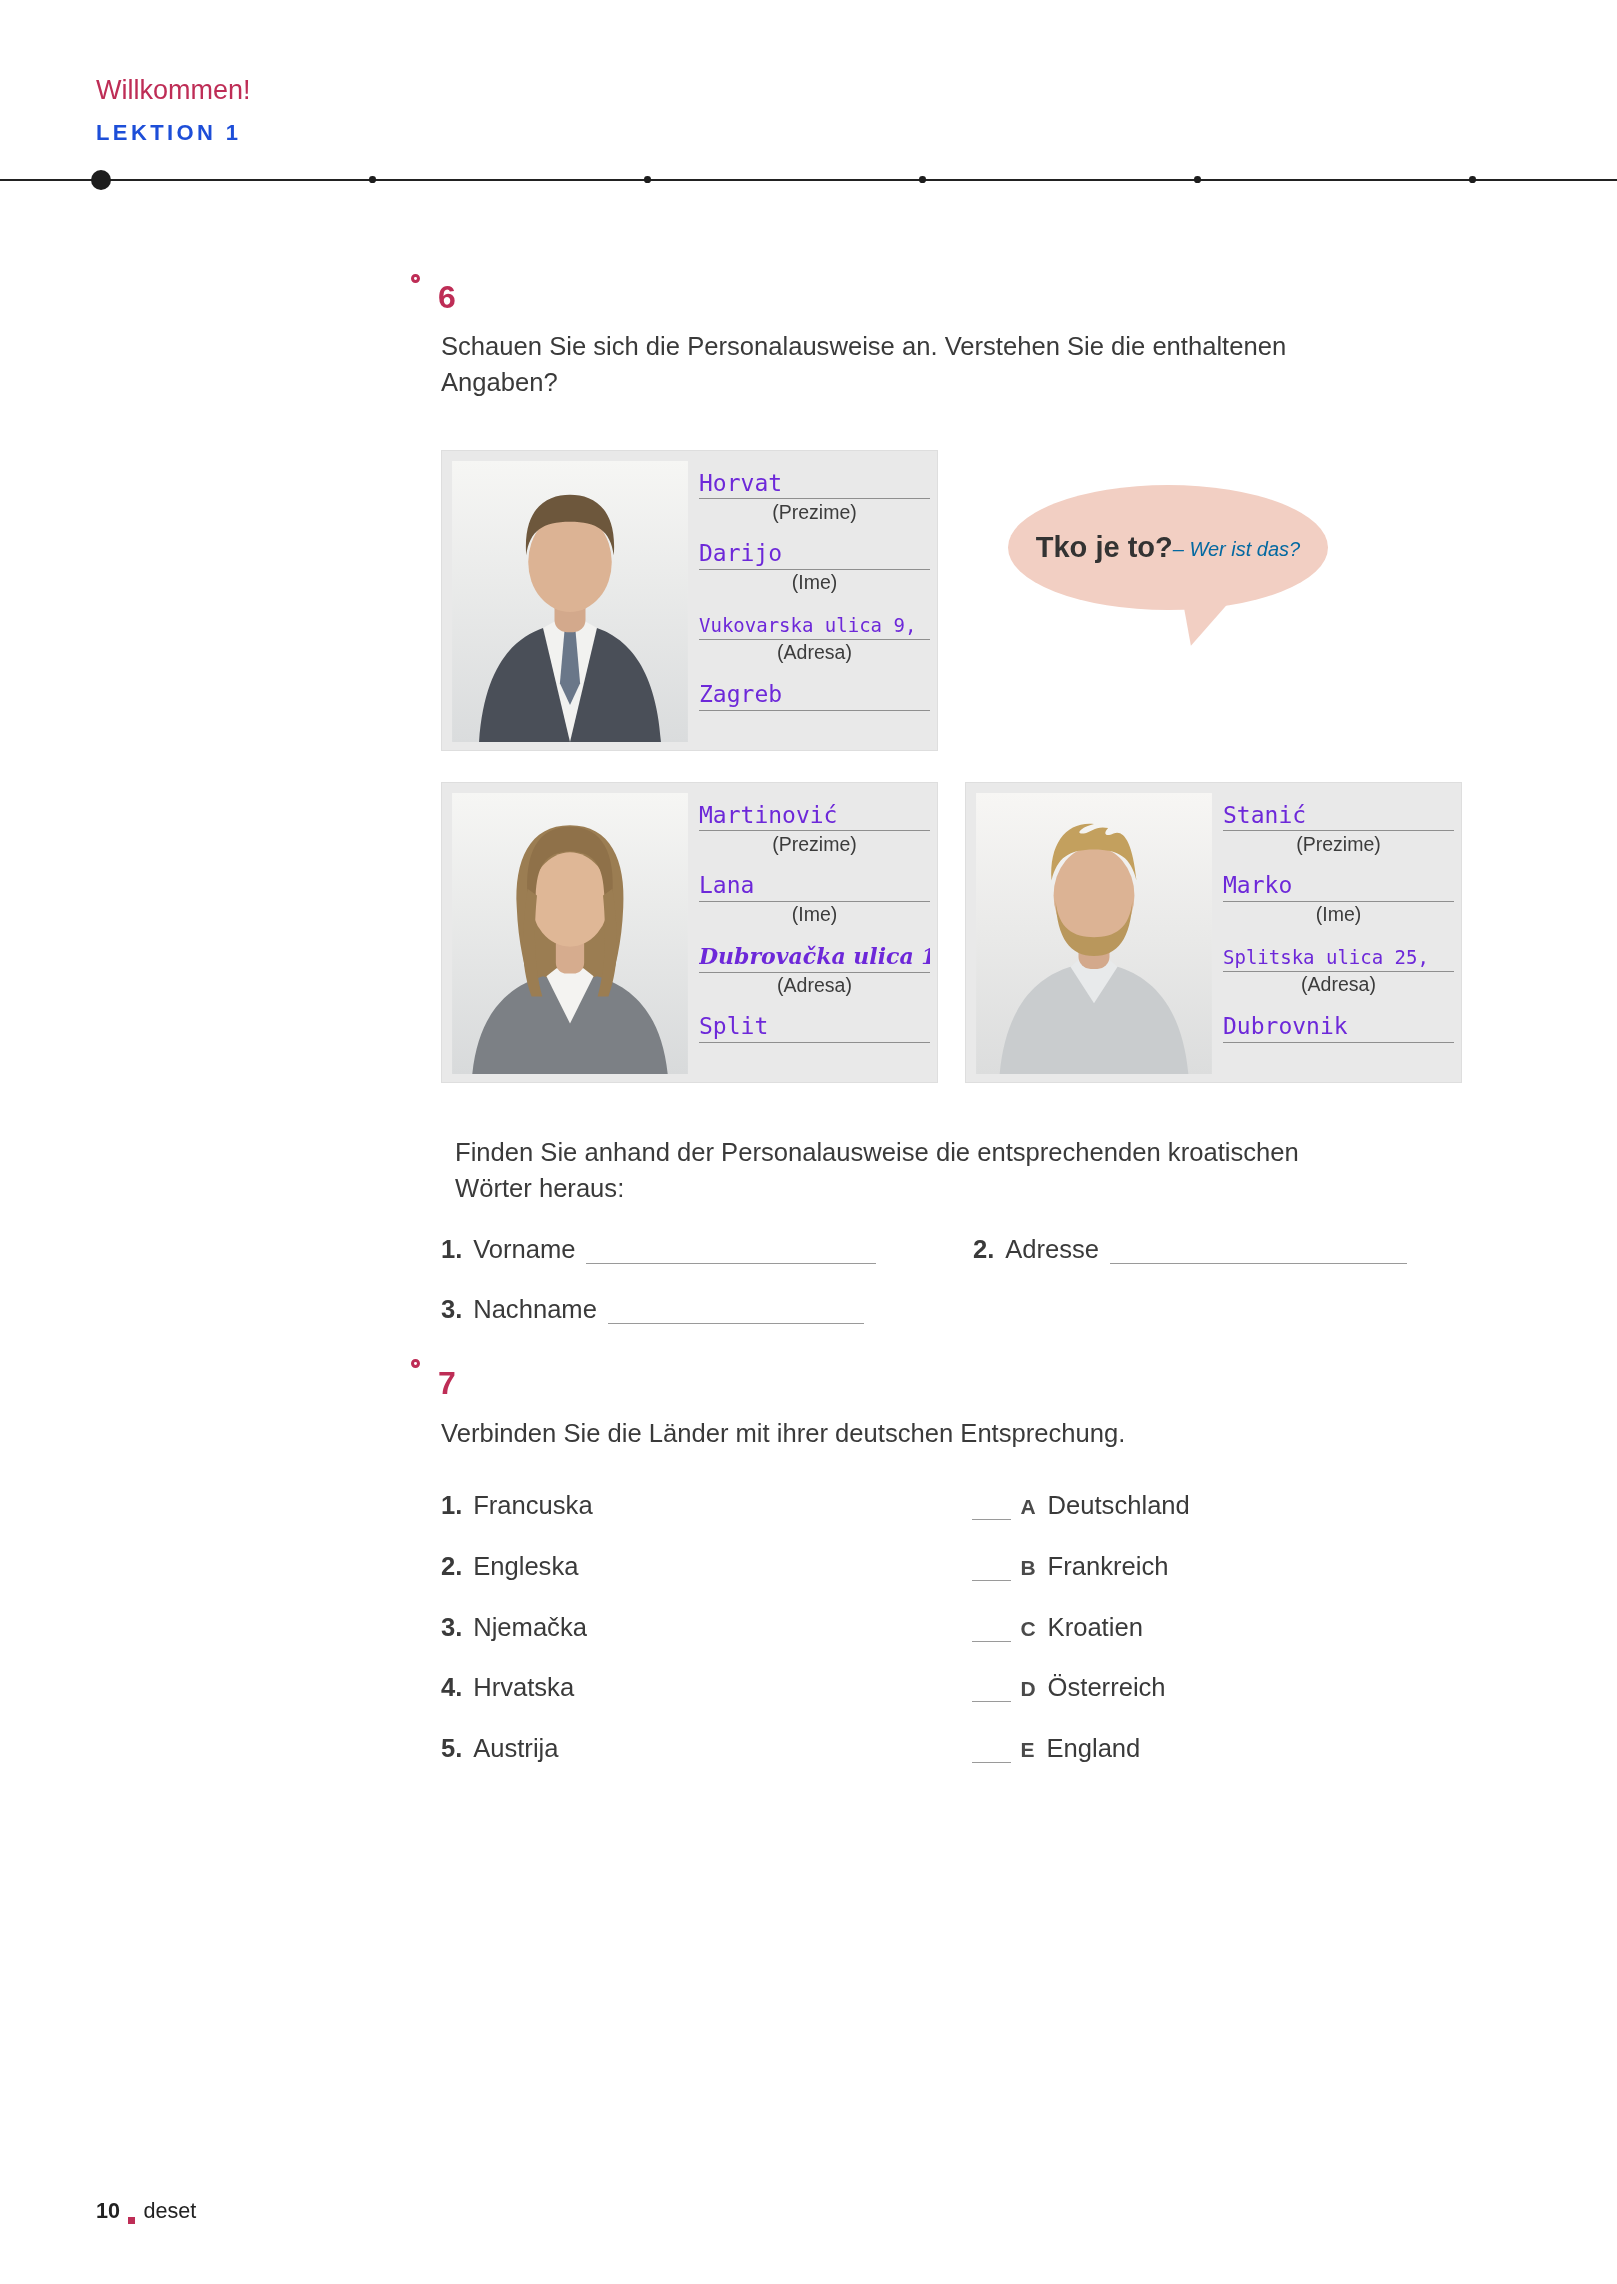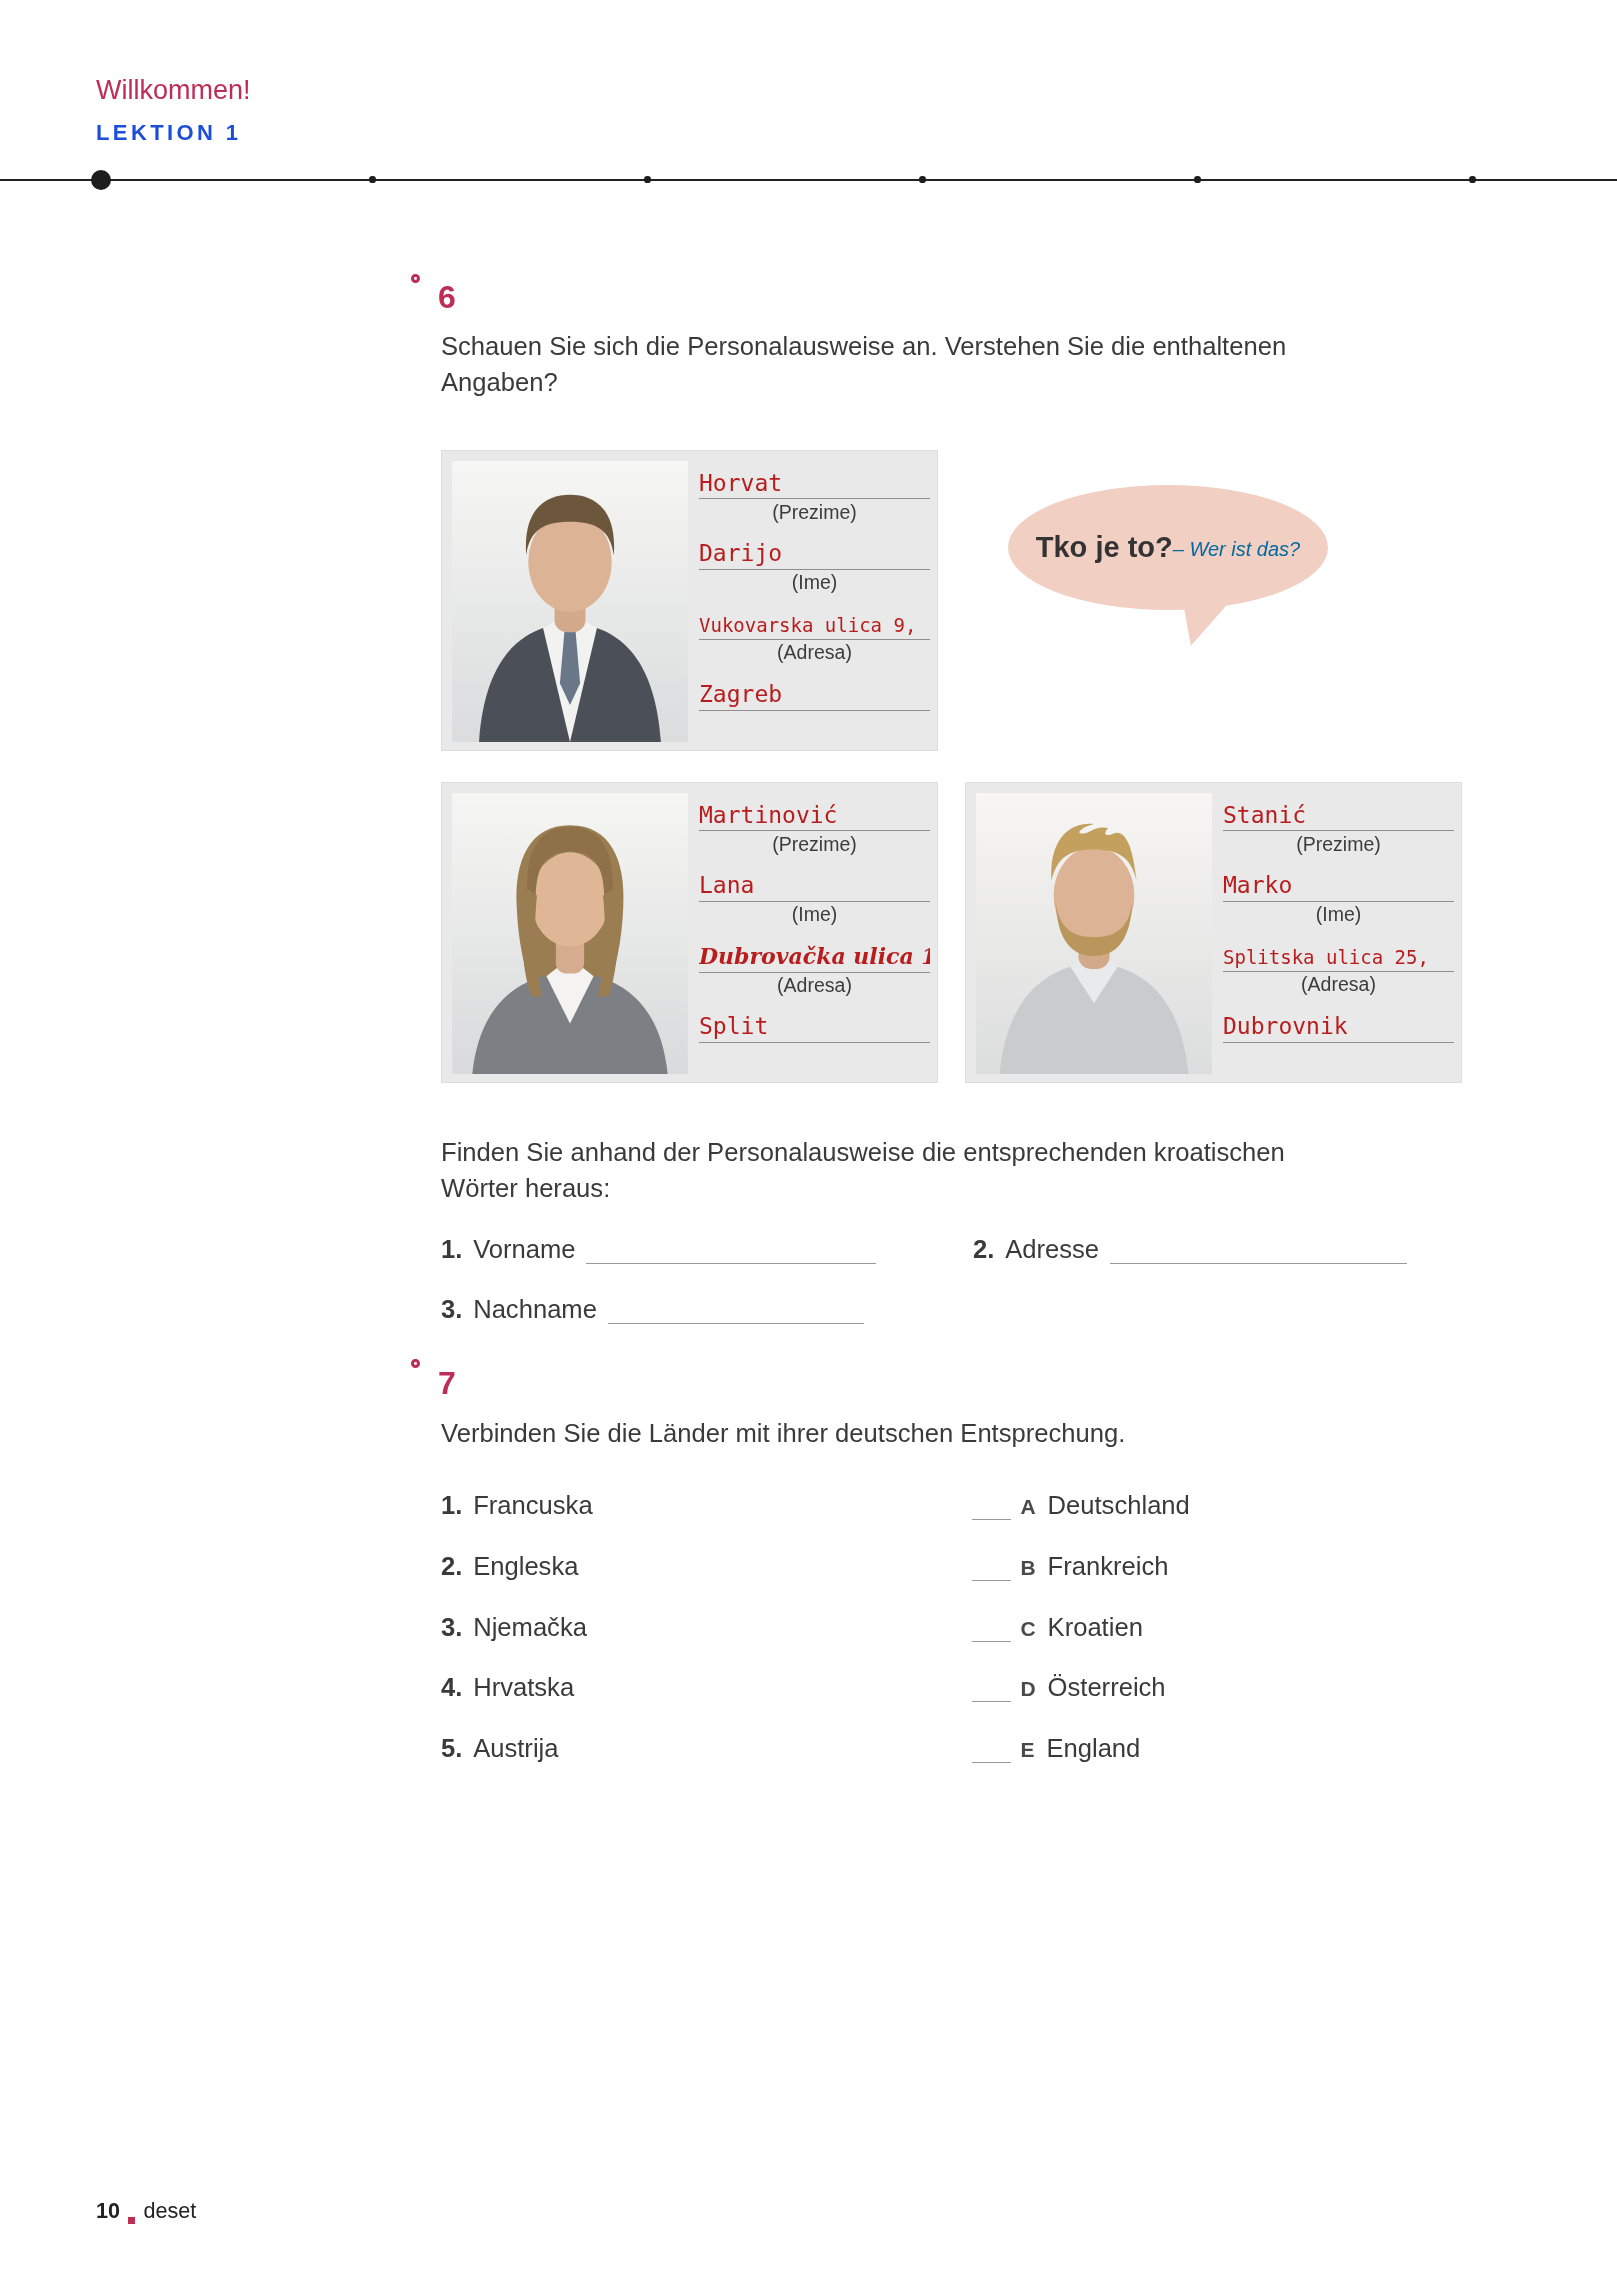--- a/index.html
+++ b/index.html
@@ -21,21 +21,21 @@
   .ex-num{font-size:32px;font-weight:bold;color:#be2d56}
   .body-text{font-size:25.6px;line-height:36px;color:#3a3a3a;white-space:pre-line}
 
   
   .id-card{width:497px;height:301px;background:#e9e9e9;border:0.7px solid #dedede}
   .id-photo{position:absolute;left:10px;top:10px;width:236px;height:281px;overflow:hidden;background:#eceeef}
   .id-photo svg{display:block;width:100%;height:100%}
   .id-fields{position:absolute;left:257px;top:8px;width:231px;height:285px}
   .fgroup{position:absolute;left:0;width:100%}
   .g1{top:10.8px}.g2{top:81px}.g3{top:151px}.g4{top:222px}
-  .fvalue{display:block;font-family:"DejaVu Sans Mono",monospace;font-size:23px;color:#b91c1c;
+  .fvalue{display:block;font-family:"DejaVu Sans Mono",monospace;font-size:23px;color:#6d28d9;
           padding-bottom:2.7px;border-bottom:1.3px solid #8f8f8f;white-space:nowrap;overflow:hidden}
   .fvalue.small{font-size:19px;padding-top:4px}
   .fvalue.handwritten{font-family:"DejaVu Serif",serif;font-style:italic;font-weight:bold;font-size:22px;padding-top:1.3px}
   .flabel{display:block;text-align:center;font-size:19.5px;color:#3c3c3c;margin-top:1.3px}
 
   
   .bubble{left:1008px;top:485px;width:320px;height:125px;background:#f2cfc3;border-radius:50%;
           display:flex;flex-direction:row;align-items:center;justify-content:center}
   .bubble-q{font-size:29px;font-weight:bold;color:#333}
   .bubble-t{font-size:20px;font-style:italic;color:#0369a1;margin-top:4px}
@@ -192,21 +192,21 @@
       <div class="fgroup g3">
         <span class="fvalue small">Splitska ulica 25,</span>
         <span class="flabel">(Adresa)</span>
       </div>
       <div class="fgroup g4">
         <span class="fvalue">Dubrovnik</span>
       </div>
     </div>
   </div>
 
-  <div class="abs body-text" style="left:441px;top:1134px;width:1051px">Finden Sie anhand der Personalausweise die entsprechenden kroatischen
+  <div class="abs body-text" style="left:455px;top:1134px;width:1051px">Finden Sie anhand der Personalausweise die entsprechenden kroatischen
 Wörter heraus:</div>
 
   <div class="abs fill-row" style="left:441px;top:1235px">
     <span class="num">1.</span>
     <span>Vorname</span>
     <span class="blank" style="width:290px"></span>
   </div>
   <div class="abs fill-row" style="left:973px;top:1235px">
     <span class="num">2.</span>
     <span>Adresse</span>

